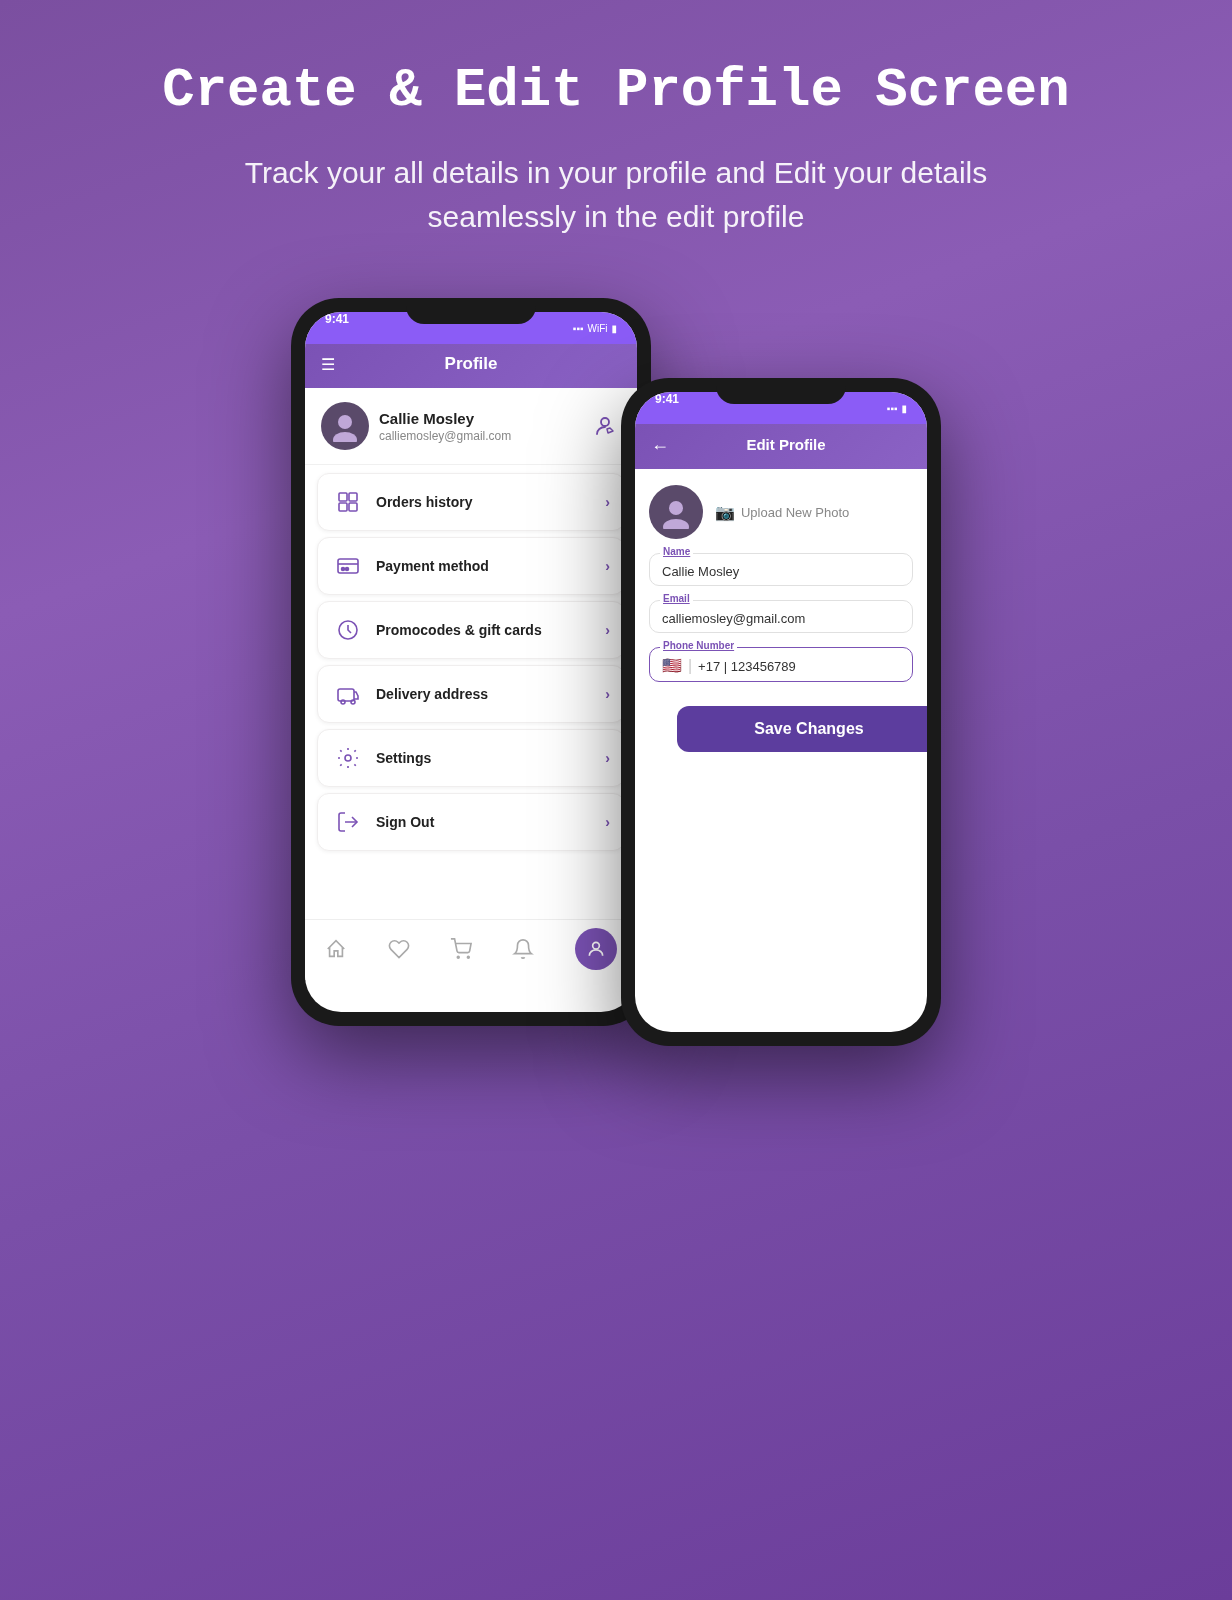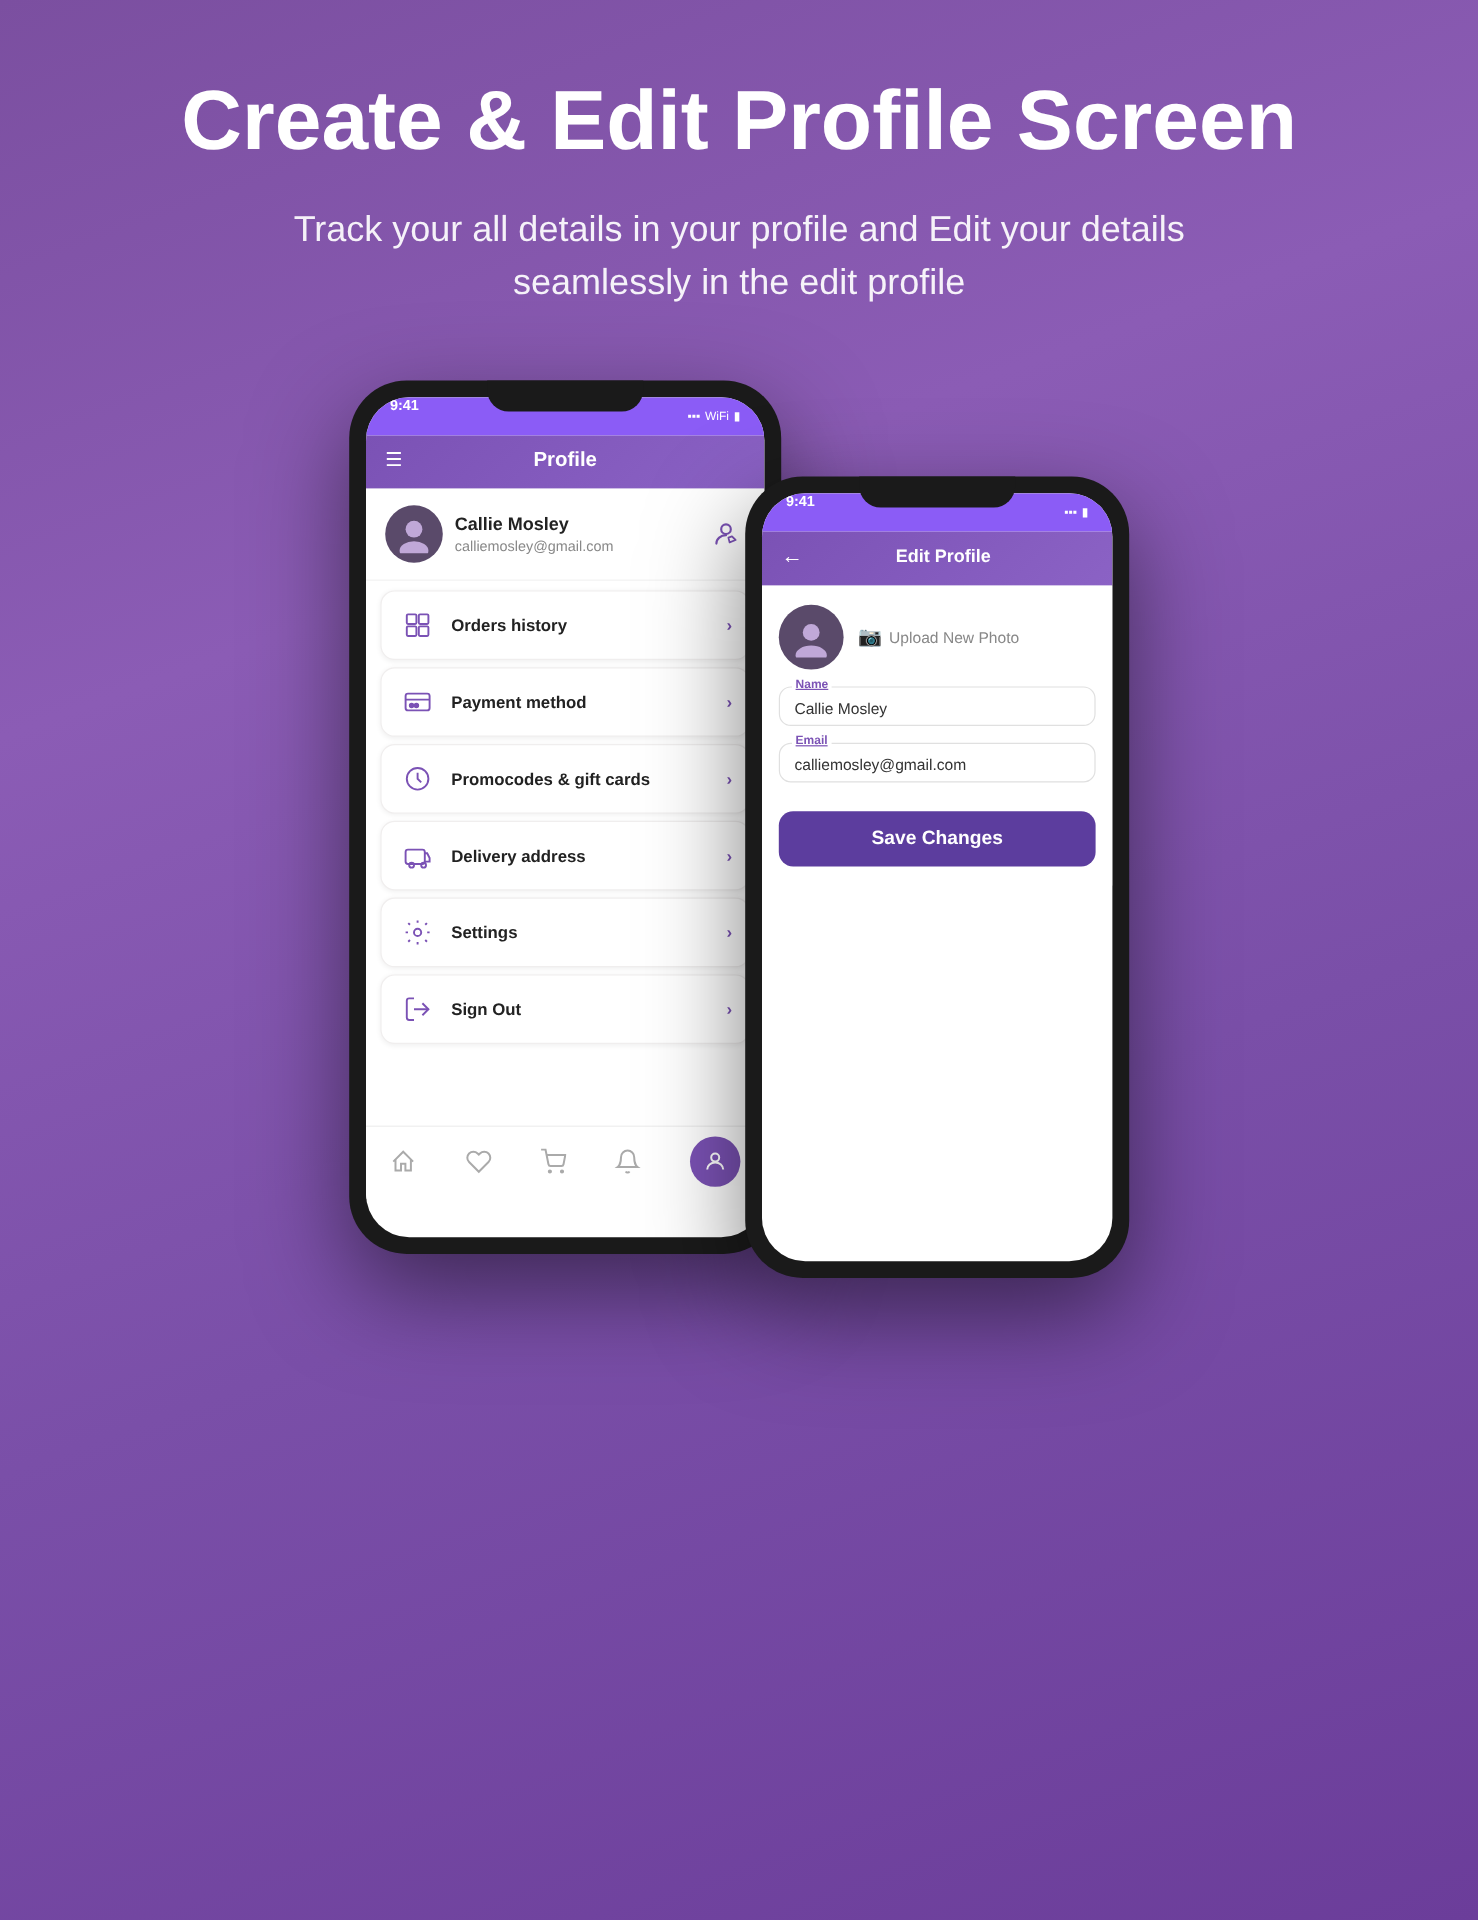--- a/index.html
+++ b/index.html
@@ -10,24 +10,25 @@
       background: linear-gradient(160deg, #7b4fa0 0%, #8b5cb5 30%, #7a4fa8 60%, #6b3d9a 100%);
       font-family: 'Segoe UI', Arial, sans-serif;
       display: flex;
       flex-direction: column;
       align-items: center;
       padding: 60px 40px 80px;
     }
 
     .page-title {
       color: #fff;
-      font-size: 70px;
+      font-size: 54px;
       font-weight: 800;
       text-align: center;
       margin-bottom: 30px;
+      font-family: Liberation Mono, monospace;
     }
 
     .page-subtitle {
       color: rgba(255,255,255,0.92);
       font-size: 30px;
       font-weight: 400;
       text-align: center;
       line-height: 1.45;
       margin-bottom: 60px;
       max-width: 780px;
@@ -371,20 +372,21 @@
       background: #5c3d9e;
       color: #fff;
       border: none;
       border-radius: 12px;
       padding: 14px;
       font-size: 16px;
       font-weight: 700;
       width: 100%;
       cursor: pointer;
       margin-top: 10px;
+      margin-left: 28px;
     }
   </style>
 </head>
 <body>
 
 <h1 class="page-title">Create &amp; Edit Profile Screen</h1>
 <p class="page-subtitle">Track your all details in your profile and Edit your details seamlessly in the edit profile</p>
 
 <div class="phones-container">
 
@@ -592,20 +594,28 @@
         <div class="form-field">
           <span class="field-label">Name</span>
           <div class="field-value">Callie Mosley</div>
         </div>
 
         <div class="form-field">
           <span class="field-label">Email</span>
           <div class="field-value">calliemosley@gmail.com</div>
         </div>
 
+        <div class="form-field focused">
+          <span class="field-label">Phone Number</span>
+          <div class="phone-field-row">
+            <span class="flag-icon">🇺🇸</span>
+            <span class="phone-divider">|</span>
+            <div class="field-value">+17 | 123456789</div>
+          </div>
+        </div>
 
 
         <button class="save-btn">Save Changes</button>
 
       </div>
 
     </div>
   </div>
 
 </div>

